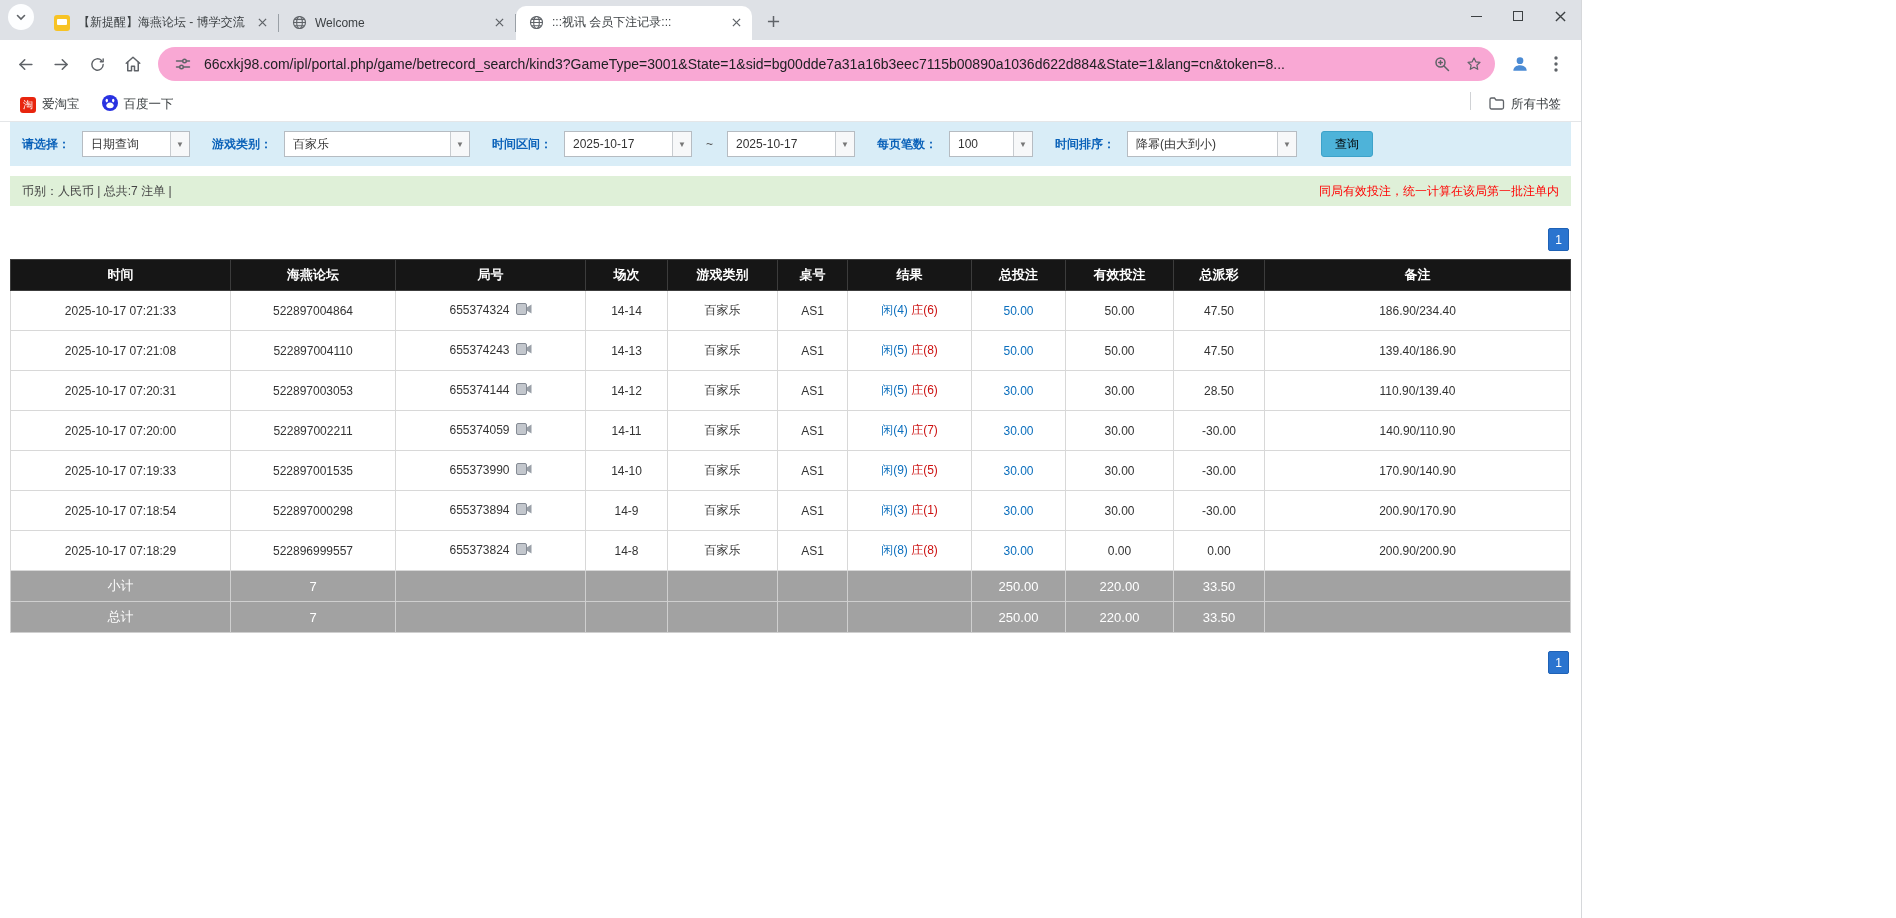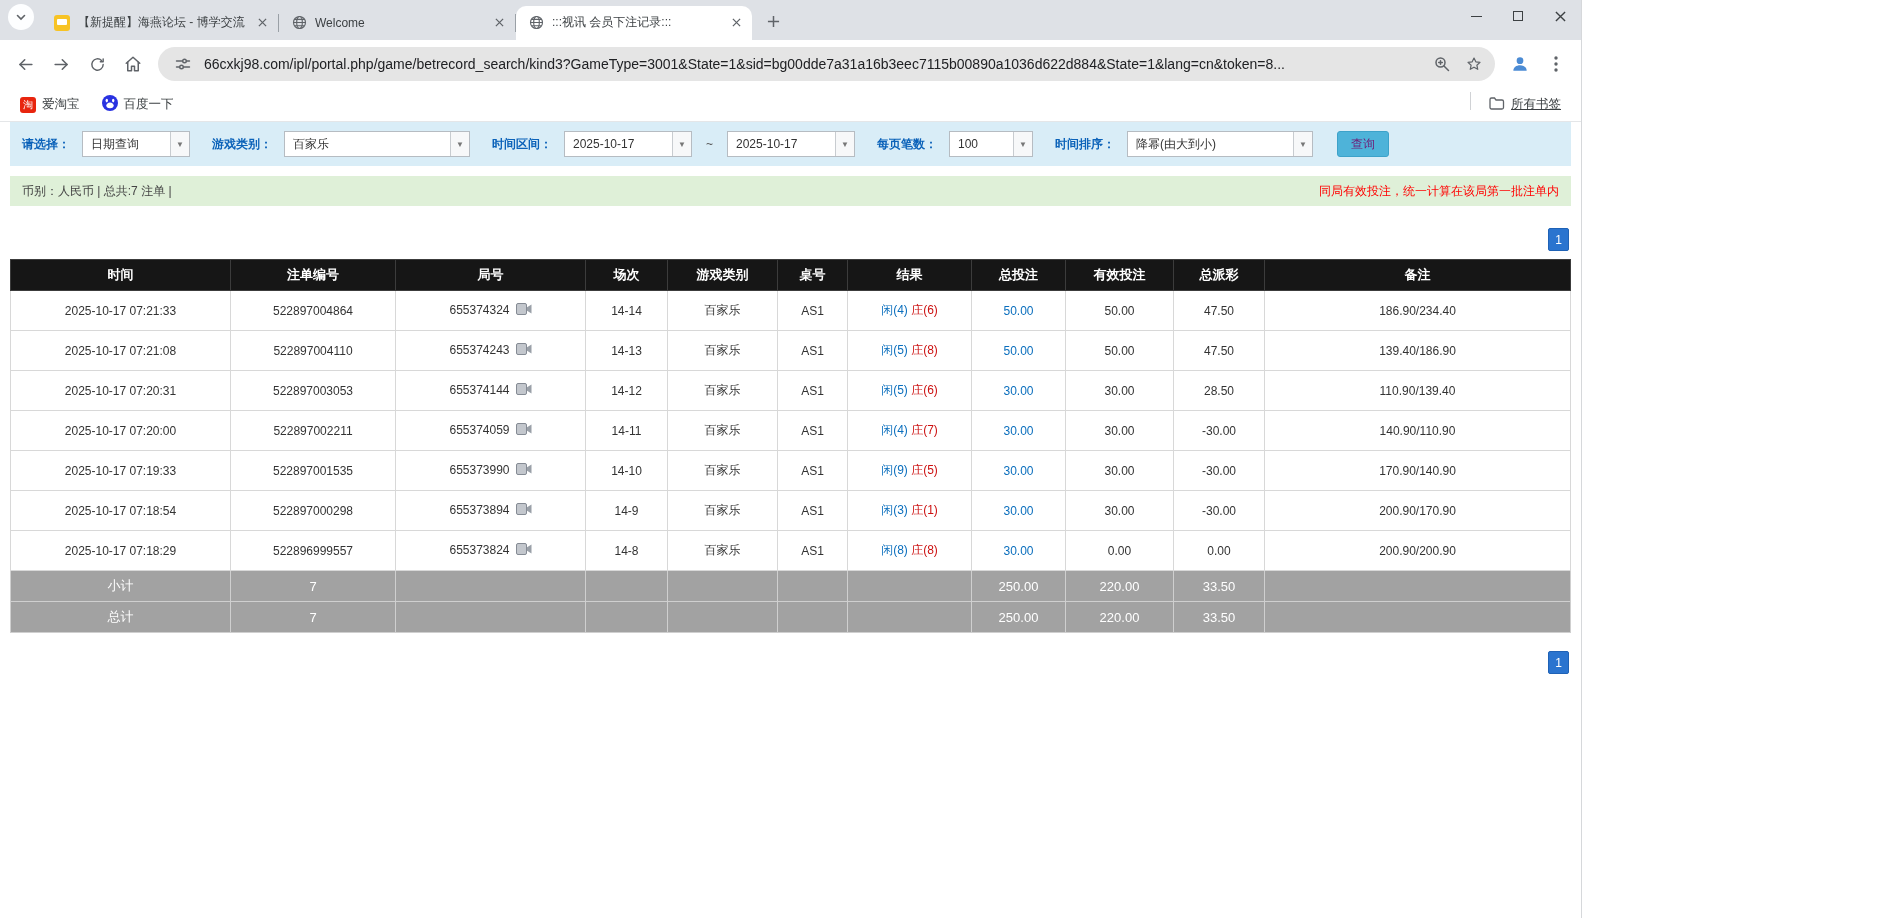--- a/index.html
+++ b/index.html
@@ -18,41 +18,41 @@
 .fav-yellow{background:#f7c325;border-radius:3px;position:relative;}
 .fav-yellow::after{content:"";position:absolute;left:3px;top:4.5px;width:10px;height:6px;background:#fff;border-radius:1px;}
 .new-tab{width:27px;height:27px;border:none;background:transparent;margin:0 0 5px 8px;cursor:pointer;border-radius:50%;display:flex;align-items:center;justify-content:center;}
 .win-controls{position:absolute;right:0;top:0;display:flex;}
 .win-controls button{width:42px;height:32px;border:none;background:transparent;display:flex;align-items:center;justify-content:center;cursor:pointer;}
 .glyph-min{display:block;width:11px;border-top:1.7px solid #3c4043;}
 .glyph-max{display:block;width:10px;height:10px;border:1.7px solid #3c4043;}
 
 .toolbar{background:#fff;height:48px;display:flex;align-items:center;padding:0 8px;gap:2px;}
 .tool-btn{width:34px;height:34px;border:none;background:transparent;border-radius:50%;display:flex;align-items:center;justify-content:center;cursor:pointer;flex:0 0 auto;}
-.omnibox{flex:1;height:34px;background:#e5e5e5;border-radius:17px;display:flex;align-items:center;padding:0 10px 0 14px;gap:10px;margin:0 6px;min-width:0;}
+.omnibox{flex:1;height:34px;background:#f9a8d4;border-radius:17px;display:flex;align-items:center;padding:0 10px 0 14px;gap:10px;margin:0 6px;min-width:0;}
 .omnibox .url{flex:1;font-size:14px;color:#202124;white-space:nowrap;overflow:hidden;min-width:0;}
 .omni-icon{flex:0 0 auto;display:flex;align-items:center;justify-content:center;width:22px;height:22px;cursor:pointer;}
 
 .bookmarks{background:#fff;height:34px;display:flex;align-items:center;padding:0 12px;gap:6px;border-bottom:1px solid #e4e6e8;font-size:12.5px;color:#3c4043;}
 .bm{display:flex;align-items:center;gap:6px;cursor:pointer;padding:4px 8px;border-radius:6px;}
 .bm-ico-taobao{width:16px;height:16px;background:#e8250e;border-radius:3px;color:#fff;display:flex;align-items:center;justify-content:center;position:relative;}
 .bm-ico-taobao::after{content:"淘";font-size:10px;line-height:1;color:#fff;}
-.bm-right{margin-left:auto;display:flex;text-decoration:underline;}
+.bm-right{margin-left:auto;display:flex;}
 .bm-divider{width:1px;height:18px;background:#d0d2d5;margin-right:10px;}
 
 .page{padding:0 10px 30px;background:#fff;}
 .page-title{font-size:15px;color:#444;font-weight:400;padding:25px 12px 17px;}
 .filterbar{background:#d9edf7;display:flex;align-items:center;gap:12px;padding:9px 12px;font-size:12px;}
 .f-label{color:#0b62b9;font-weight:bold;white-space:nowrap;margin-left:10px;}
 .f-label.first{margin-left:0;}
 .combo{display:inline-flex;align-items:stretch;background:#fff;border:1px solid #b6bcc2;height:26px;}
 .combo-text{display:flex;align-items:center;padding:0 8px;color:#333;flex:1;white-space:nowrap;overflow:hidden;}
 .combo-arrow{width:19px;border-left:1px solid #c8ccd0;background:#f7f8f9;display:flex;align-items:center;justify-content:center;color:#777;font-size:8px;cursor:pointer;flex:0 0 19px;}
 .range-sep{color:#555;margin:0 2px;}
-.btn-query{margin-left:12px;background:#4eb3d9;border:1px solid #3da2c9;color:#701a75;font-size:12px;height:26px;padding:0 13px;border-radius:3px;cursor:pointer;}
+.btn-query{margin-left:12px;background:#4eb3d9;border:1px solid #3da2c9;color:#000000;font-size:12px;height:26px;padding:0 13px;border-radius:3px;cursor:pointer;}
 .infobar{margin-top:10px;background:#dff0d8;display:flex;align-items:center;justify-content:space-between;padding:0 12px;height:30px;font-size:12px;color:#444;}
 .infobar .notice{color:#f00;}
 .pager{display:flex;justify-content:flex-end;margin:22px 2px 8px;}
 .pager.bottom{margin:18px 2px 0;}
 .page-btn{min-width:21px;height:23px;background:#2a74cf;border:1px solid #1f62b6;color:#fff;font-size:12px;display:flex;align-items:center;justify-content:center;border-radius:2px;cursor:pointer;padding:0 4px;}
 
 table.bets{width:100%;border-collapse:collapse;table-layout:fixed;}
 table.bets th{background:#161616;color:#fff;font-size:13px;font-weight:bold;padding:6px 4px;border:1px solid #3c3c3c;}
 table.bets td{border:1px solid #d8d8d8;text-align:center;font-size:12px;color:#333;padding:11px 4px;background:#fff;white-space:nowrap;}
 .betlink{color:#0a6ebd;cursor:pointer;}
@@ -254,21 +254,21 @@
         <span class="combo-arrow">▼</span>
       </div>
 
       <span class="f-label">每页笔数：</span>
       <div class="combo" style="width:84px">
         <span class="combo-text">100</span>
         <span class="combo-arrow">▼</span>
       </div>
 
       <span class="f-label">时间排序：</span>
-      <div class="combo" style="width:186px">
+      <div class="combo" style="width:170px">
         <span class="combo-text">降幂(由大到小)</span>
         <span class="combo-arrow">▼</span>
       </div>
 
       <button class="btn-query">查询</button>
     </div>
 
     <div class="infobar">
       <span>币别：人民币 | 总共:7 注单 |</span>
       <span class="notice">同局有效投注，统一计算在该局第一批注单内</span>
@@ -288,21 +288,21 @@
           <col style="width:70px">
           <col style="width:124px">
           <col style="width:94px">
           <col style="width:108px">
           <col style="width:91px">
           <col>
       </colgroup>
       <thead>
         <tr>
             <th>时间</th>
-            <th>注单编号</th>
+            <th>海燕论坛</th>
             <th>局号</th>
             <th>场次</th>
             <th>游戏类别</th>
             <th>桌号</th>
             <th>结果</th>
             <th>总投注</th>
             <th>有效投注</th>
             <th>总派彩</th>
             <th>备注</th>
           </tr>

